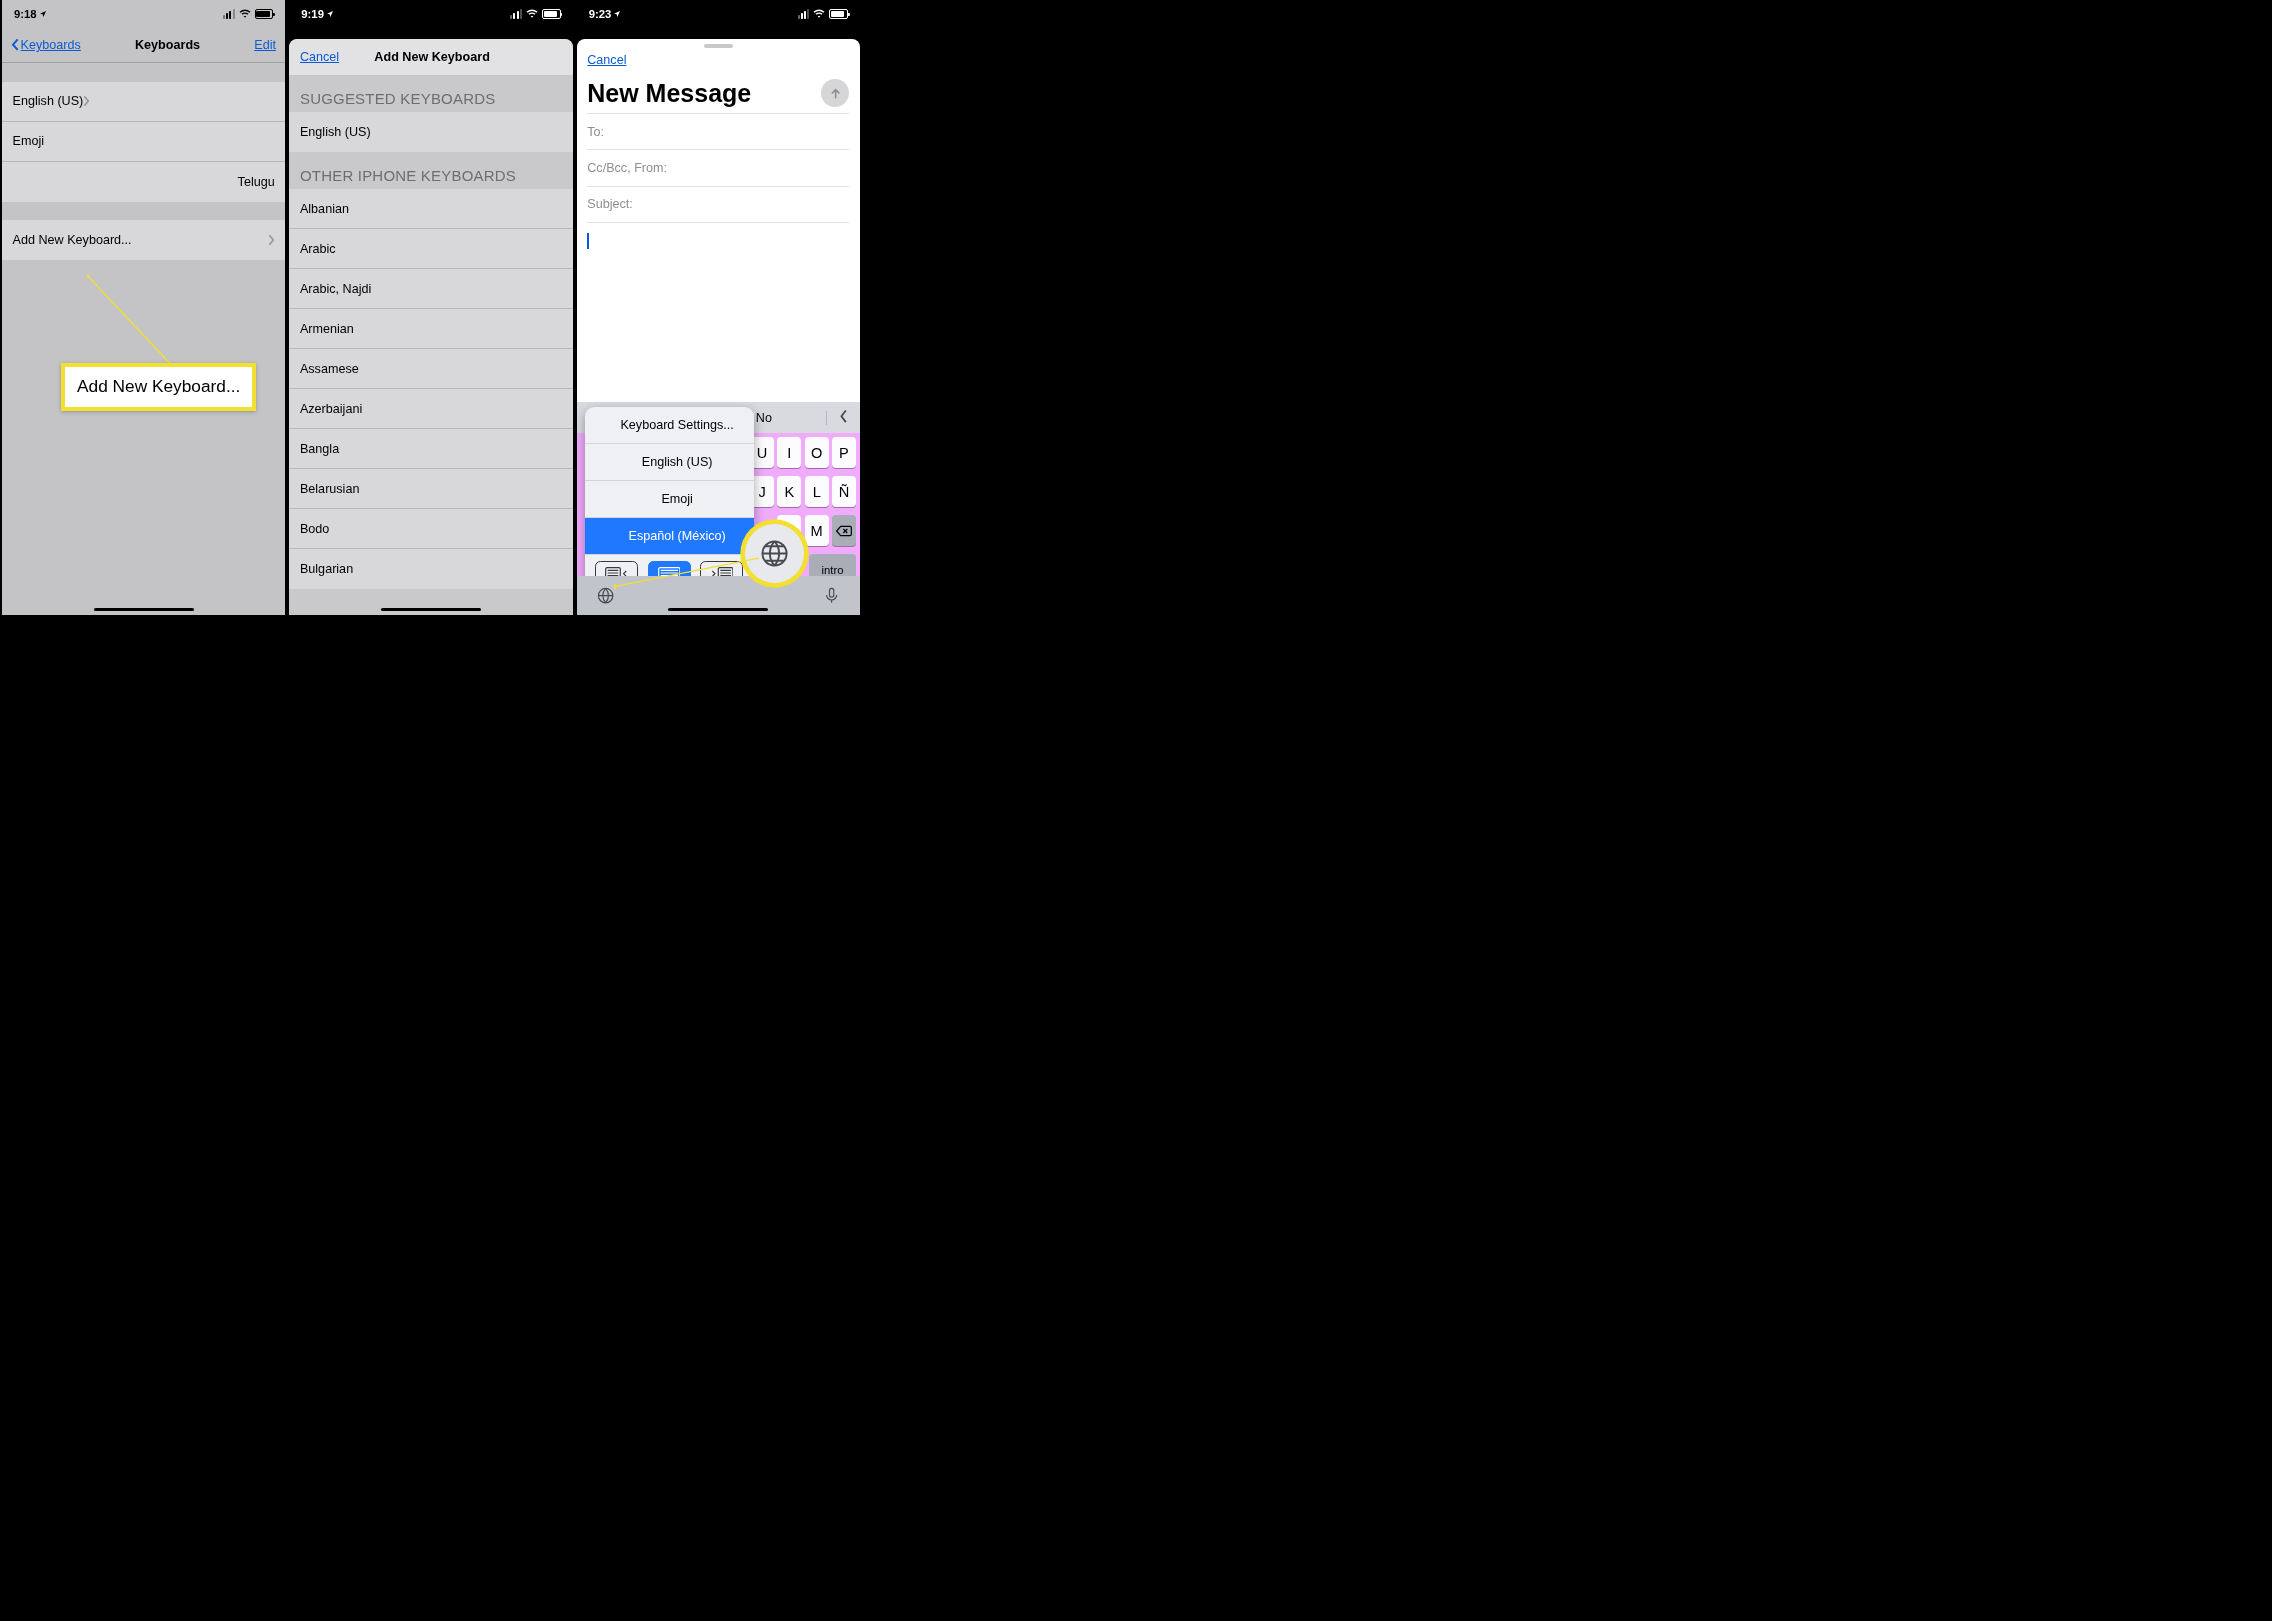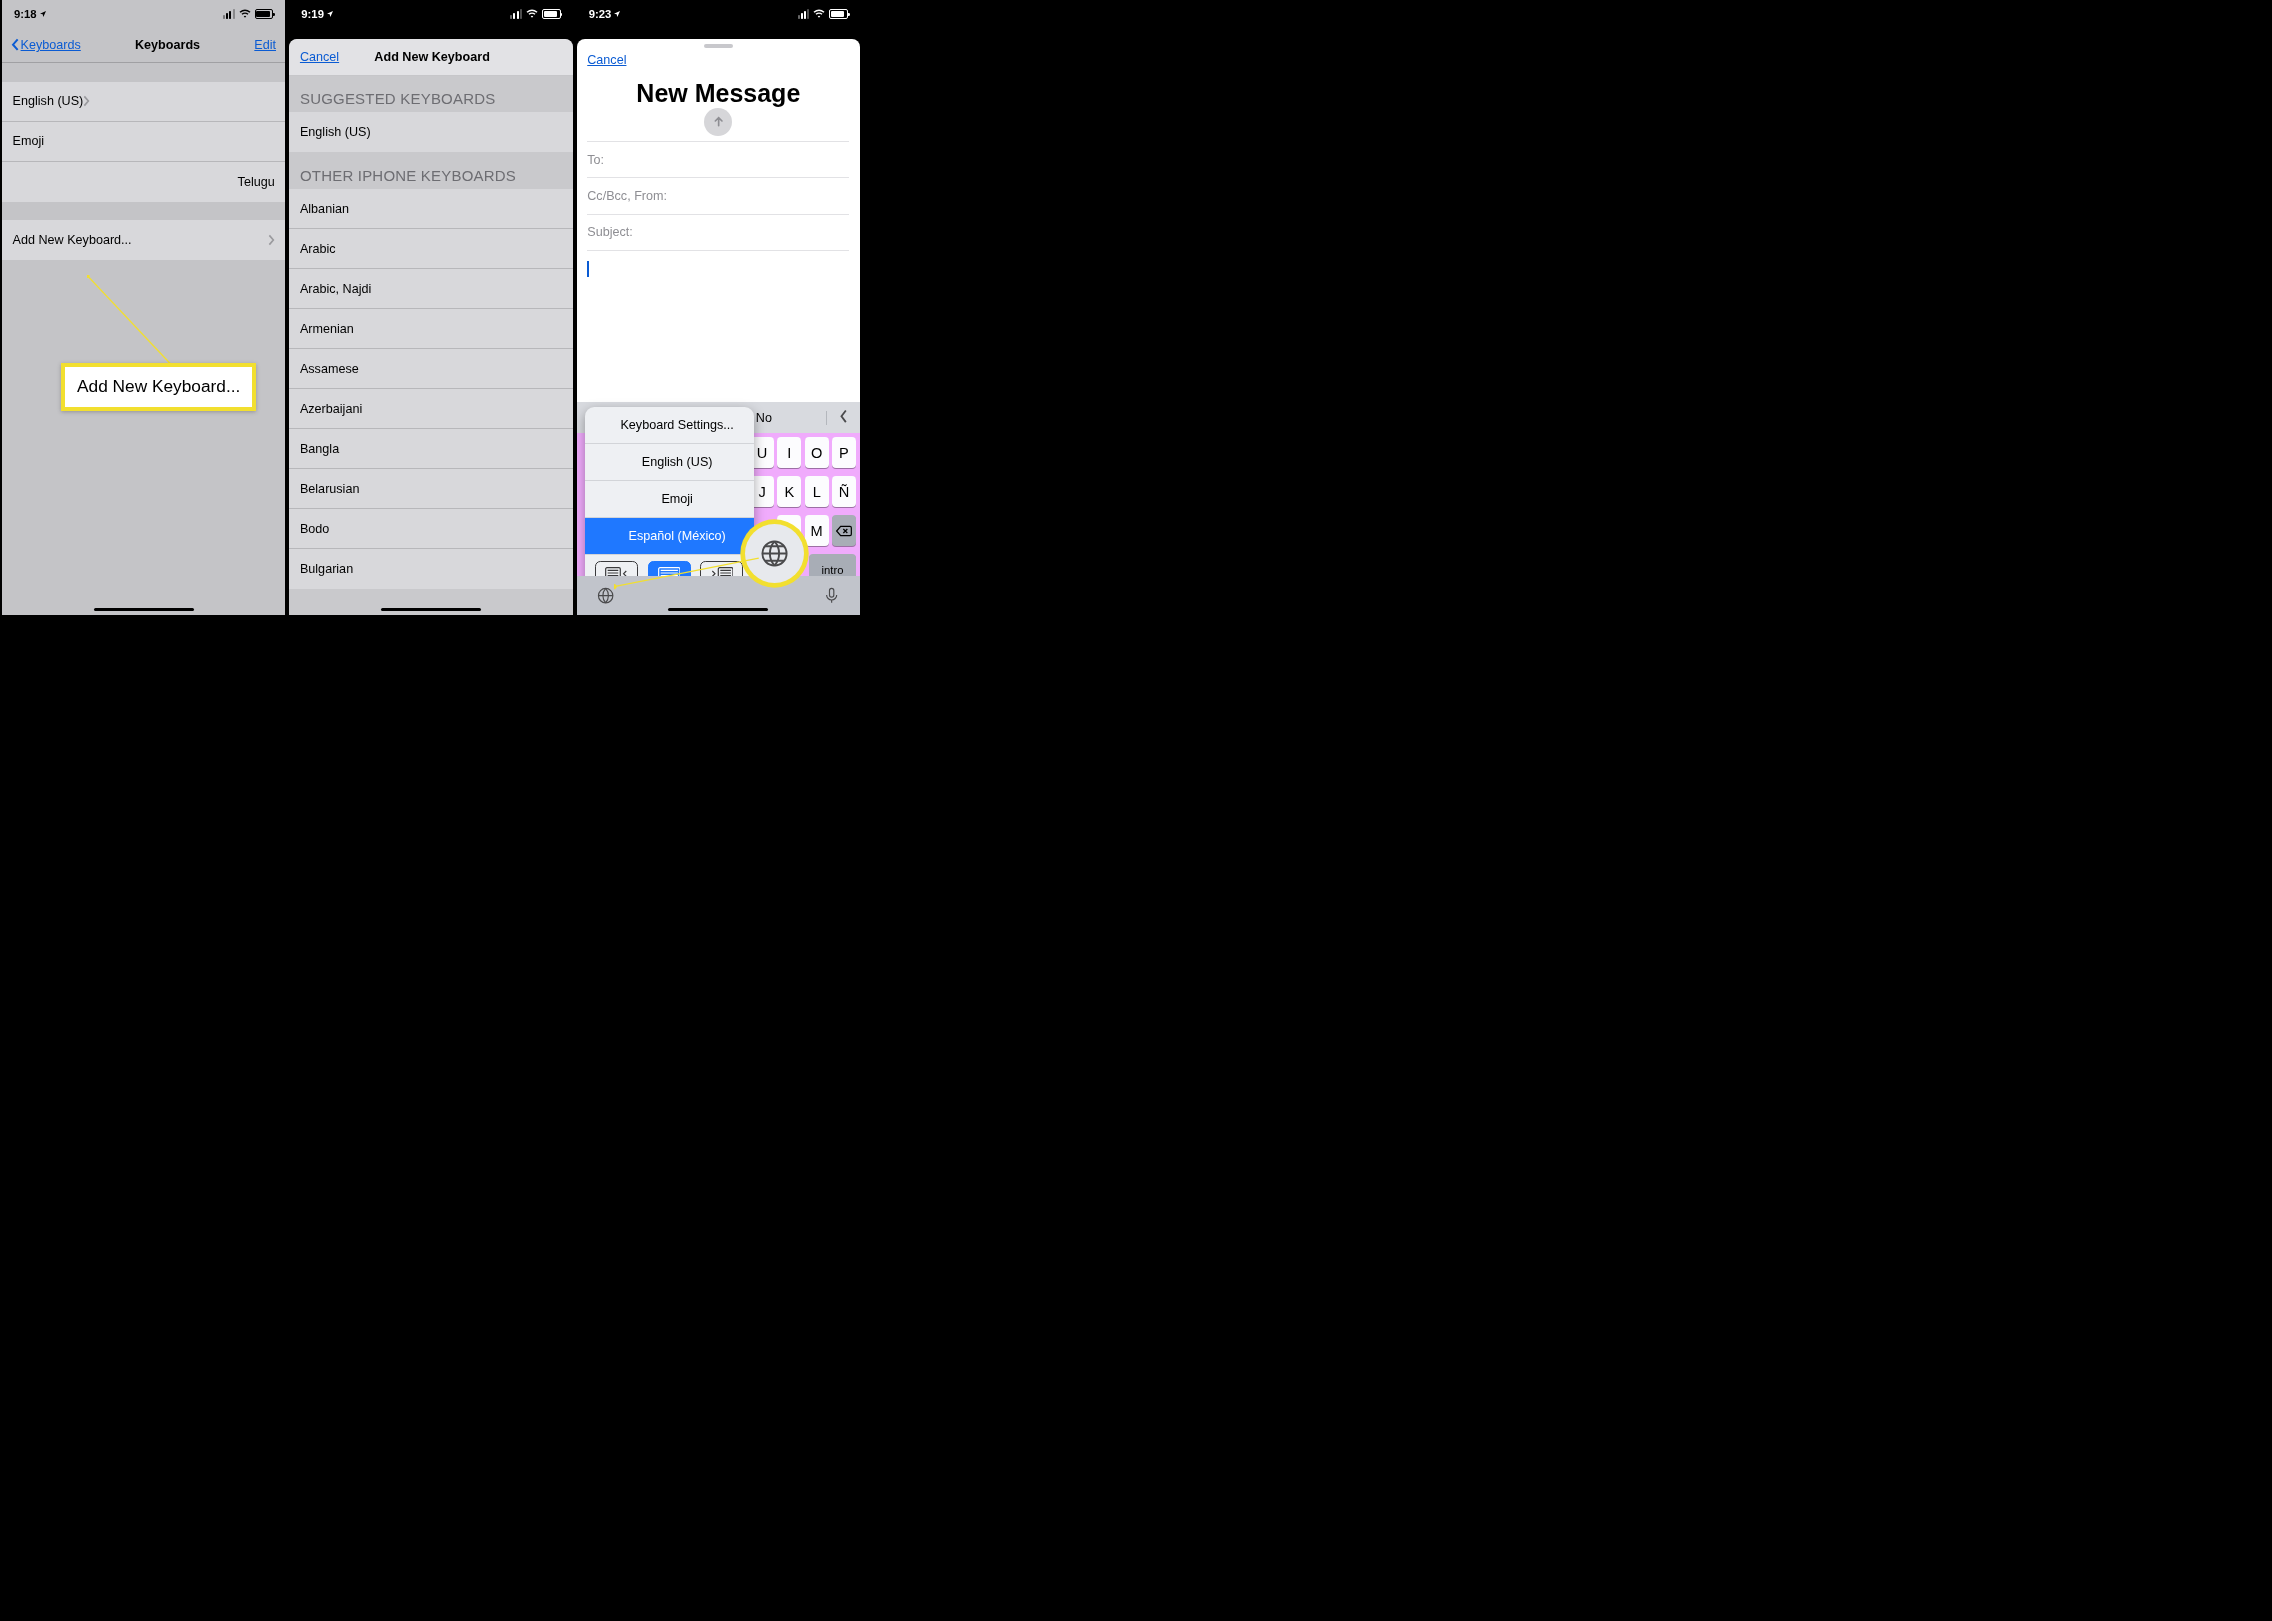--- a/index.html
+++ b/index.html
@@ -78,21 +78,21 @@
     background:#e2e2e5;
     border-radius:8px 8px 0 0;
     margin-top:10.6px;
     height:37px; display:flex; align-items:center; padding:0 10.6px;
     font-size:12.6px;
     border-bottom:0.7px solid rgba(0,0,0,.12);
   }
   .modal-hdr .title{flex:1;text-align:center;font-weight:600;}
   .modal-hdr .link{color:#0a5bd3;text-decoration:underline;}
   .mail-cancel{color:#0a5bd3;text-decoration:underline;font-size:12.6px;}
-  .mail-title-row{display:flex;align-items:center;justify-content:space-between;margin:12px 0 5.3px;flex-direction:column;}
+  .mail-title-row{display:flex;align-items:center;justify-content:space-between;margin:12px 0 5.3px;}
   .mail-title{font-size:25px;font-weight:800;}
   .send-circle{width:28px;height:28px;border-radius:50%;background:#d6d6d9;display:flex;align-items:center;justify-content:center;}
   .mail-field{border-top:0.7px solid #e2e2e5;padding:10.6px 0;color:#8e8e93;font-size:12.6px;}
   .cursor{display:inline-block;width:1.3px;height:16px;background:#0a5bd3;vertical-align:middle;}
   
   .kbd-area{position:absolute;left:0;right:0;bottom:0;top:363px;background:#f0abfc;}
   .pred-row{height:31px;display:flex;align-items:center;background:#d8dadf;}
   .pred-cell{flex:1;text-align:center;font-size:12.6px;border-right:0.7px solid #b4b7bd;}
   .pred-cell:last-child{flex:0 0 33px;border:none;font-size:14.6px;}
   .key-row{display:flex;padding:4px 2px;gap:3.3px;justify-content:flex-end;}

